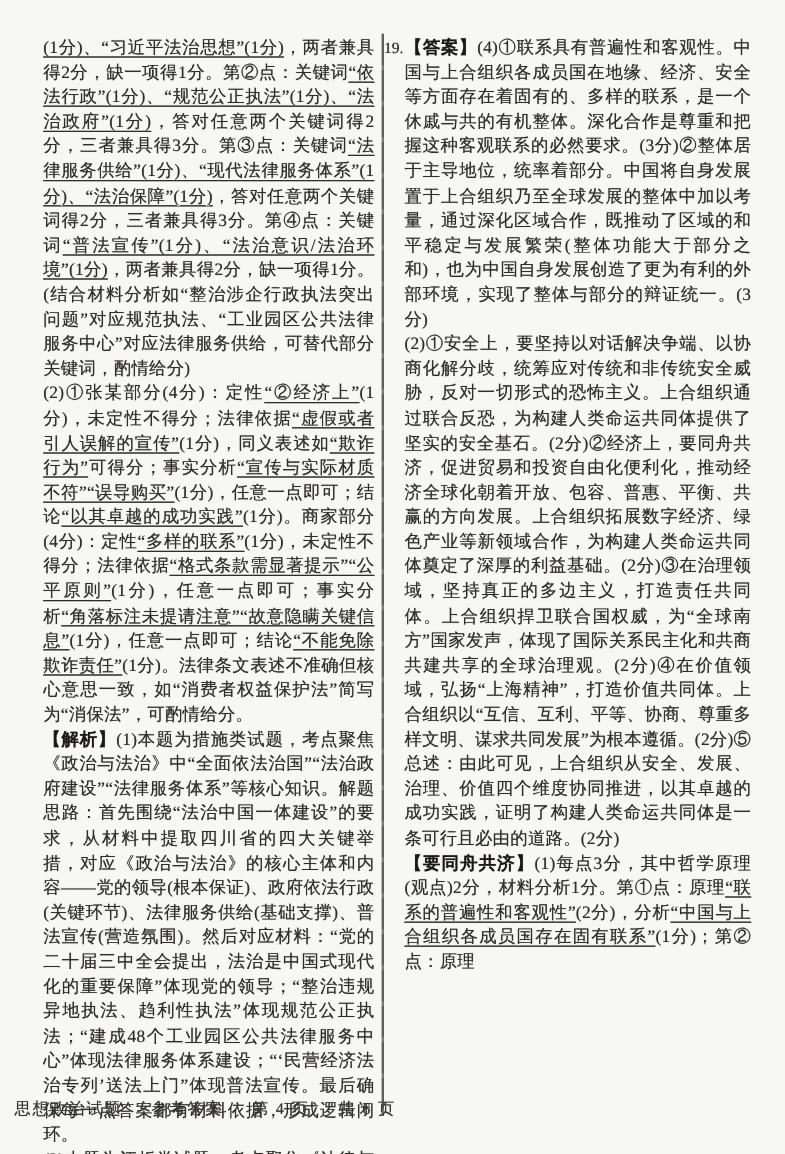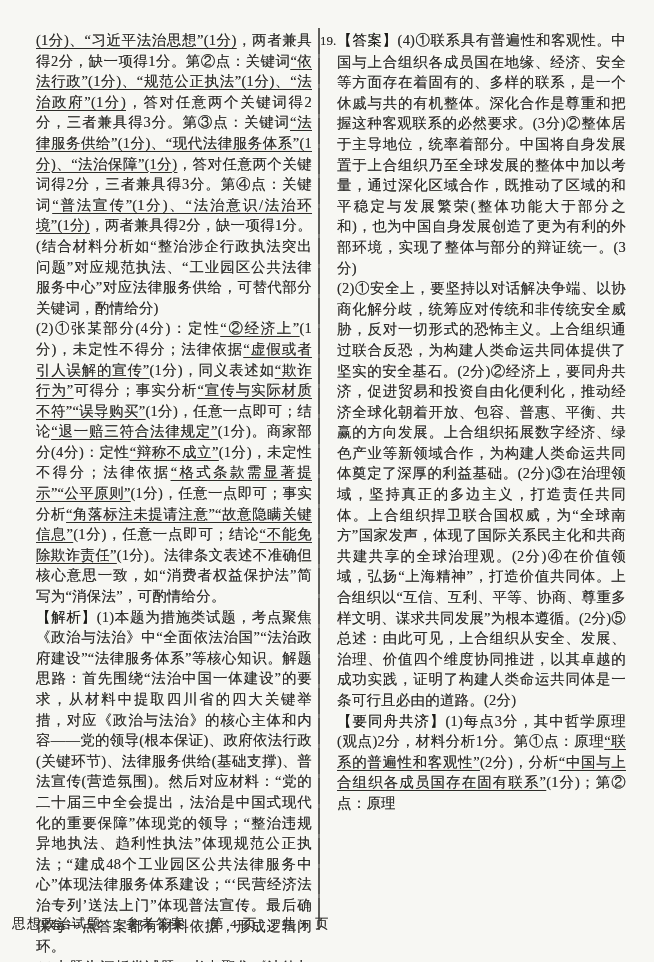--- a/index.html
+++ b/index.html
@@ -11,21 +11,21 @@
   .page{position:absolute;inset:0;}
   .col{
     position:absolute;top:30px;
     font-size:14.5px;line-height:20.6px;color:#2e2d2a;
     text-align:justify;letter-spacing:0.2px;
     text-shadow:0 0 0.6px rgba(70,70,70,0.7);
   }
   .col-left{left:36px;width:276px;}
   .col-right{left:337px;width:289px;}
   .para{margin:0;padding:0;}
-  .label{font-weight:normal;color:#1a1916;}
+  .label{font-weight:bold;color:#1a1916;}
   u{text-decoration-thickness:1px;text-underline-offset:3px;}
   .item-num{
     display:inline-block;width:17px;margin-left:-17px;
     font-size:13px;letter-spacing:0;
   }
   .divider{
     position:absolute;left:318px;top:28px;width:2px;height:902px;
     background:repeating-linear-gradient(180deg,#4e4d4a 0 26px,#6f6e6a 26px 30px);
     opacity:.9;
   }
@@ -37,21 +37,21 @@
   }
   .footer span{margin:0 12px;}
 </style>
 </head>
 <body>
 
 <div class="page">
 
   <div class="col col-left">
     <p class="para"><u>(1分)、“习近平法治思想”(1分)</u>，两者兼具得2分，缺一项得1分。第②点：关键词<u>“依法行政”(1分)、“规范公正执法”(1分)、“法治政府”(1分)</u>，答对任意两个关键词得2分，三者兼具得3分。第③点：关键词<u>“法律服务供给”(1分)、“现代法律服务体系”(1分)、“法治保障”(1分)</u>，答对任意两个关键词得2分，三者兼具得3分。第④点：关键词<u>“普法宣传”(1分)、“法治意识/法治环境”(1分)</u>，两者兼具得2分，缺一项得1分。(结合材料分析如“整治涉企行政执法突出问题”对应规范执法、“工业园区公共法律服务中心”对应法律服务供给，可替代部分关键词，酌情给分)</p>
-    <p class="para">(2)①张某部分(4分)：定性<u>“②经济上”</u>(1分)，未定性不得分；法律依据<u>“虚假或者引人误解的宣传”</u>(1分)，同义表述如<u>“欺诈行为”</u>可得分；事实分析<u>“宣传与实际材质不符”“误导购买”</u>(1分)，任意一点即可；结论<u>“退一赔三符合法律规定”</u>(1分)。商家部分(4分)：定性<u>“辩称不成立”</u>(1分)，未定性不得分；法律依据<u>“格式条款需显著提示”“公平原则”</u>(1分)，任意一点即可；事实分析<u>“角落标注未提请注意”“故意隐瞒关键信息”</u>(1分)，任意一点即可；结论<u>“不能免除欺诈责任”</u>(1分)。法律条文表述不准确但核心意思一致，如“消费者权益保护法”简写为“消保法”，可酌情给分。</p>
+    <p class="para">(2)①张某部分(4分)：定性<u>“②经济上”</u>(1分)，未定性不得分；法律依据<u>“虚假或者引人误解的宣传”</u>(1分)，同义表述如<u>“欺诈行为”</u>可得分；事实分析<u>“宣传与实际材质不符”“误导购买”</u>(1分)，任意一点即可；结论<u>“以其卓越的成功实践”</u>(1分)。商家部分(4分)：定性<u>“多样的联系”</u>(1分)，未定性不得分；法律依据<u>“格式条款需显著提示”“公平原则”</u>(1分)，任意一点即可；事实分析<u>“角落标注未提请注意”“故意隐瞒关键信息”</u>(1分)，任意一点即可；结论<u>“不能免除欺诈责任”</u>(1分)。法律条文表述不准确但核心意思一致，如“消费者权益保护法”简写为“消保法”，可酌情给分。</p>
     <p class="para"><b class="label">【解析】</b><span>(1)本题为措施类试题，考点聚焦《政治与法治》中“全面依法治国”“法治政府建设”“法律服务体系”等核心知识。解题思路：首先围绕“法治中国一体建设”的要求，从材料中提取四川省的四大关键举措，对应《政治与法治》的核心主体和内容——党的领导(根本保证)、政府依法行政(关键环节)、法律服务供给(基础支撑)、普法宣传(营造氛围)。然后对应材料：“党的二十届三中全会提出，法治是中国式现代化的重要保障”体现党的领导；“整治违规异地执法、趋利性执法”体现规范公正执法；“建成48个工业园区公共法律服务中心”体现法律服务体系建设；“‘民营经济法治专列’送法上门”体现普法宣传。最后确保每一点答案都有材料依据，形成逻辑闭环。</span></p>
     <p class="para">(2)本题为评析类试题，考点聚焦《法律与生活》中“消费者权益保护”“格式条款”等核心知识。解题思路：首先明确评析类试题的核心逻</p>
   </div>
 
   <div class="divider"></div>
 
   <div class="col col-right">
     <p class="para"><span class="item-num">19.</span><b class="label">【答案】</b><span>(4)①联系具有普遍性和客观性。中国与上合组织各成员国在地缘、经济、安全等方面存在着固有的、多样的联系，是一个休戚与共的有机整体。深化合作是尊重和把握这种客观联系的必然要求。(3分)②整体居于主导地位，统率着部分。中国将自身发展置于上合组织乃至全球发展的整体中加以考量，通过深化区域合作，既推动了区域的和平稳定与发展繁荣(整体功能大于部分之和)，也为中国自身发展创造了更为有利的外部环境，实现了整体与部分的辩证统一。(3分)</span></p>
     <p class="para">(2)①安全上，要坚持以对话解决争端、以协商化解分歧，统筹应对传统和非传统安全威胁，反对一切形式的恐怖主义。上合组织通过联合反恐，为构建人类命运共同体提供了坚实的安全基石。(2分)②经济上，要同舟共济，促进贸易和投资自由化便利化，推动经济全球化朝着开放、包容、普惠、平衡、共赢的方向发展。上合组织拓展数字经济、绿色产业等新领域合作，为构建人类命运共同体奠定了深厚的利益基础。(2分)③在治理领域，坚持真正的多边主义，打造责任共同体。上合组织捍卫联合国权威，为“全球南方”国家发声，体现了国际关系民主化和共商共建共享的全球治理观。(2分)④在价值领域，弘扬“上海精神”，打造价值共同体。上合组织以“互信、互利、平等、协商、尊重多样文明、谋求共同发展”为根本遵循。(2分)⑤总述：由此可见，上合组织从安全、发展、治理、价值四个维度协同推进，以其卓越的成功实践，证明了构建人类命运共同体是一条可行且必由的道路。(2分)</p>
     <p class="para"><b class="label">【要同舟共济】</b><span>(1)每点3分，其中哲学原理(观点)2分，材料分析1分。第①点：原理<u>“联系的普遍性和客观性”</u>(2分)，分析<u>“中国与上合组织各成员国存在固有联系”</u>(1分)；第②点：原理</span></p>

